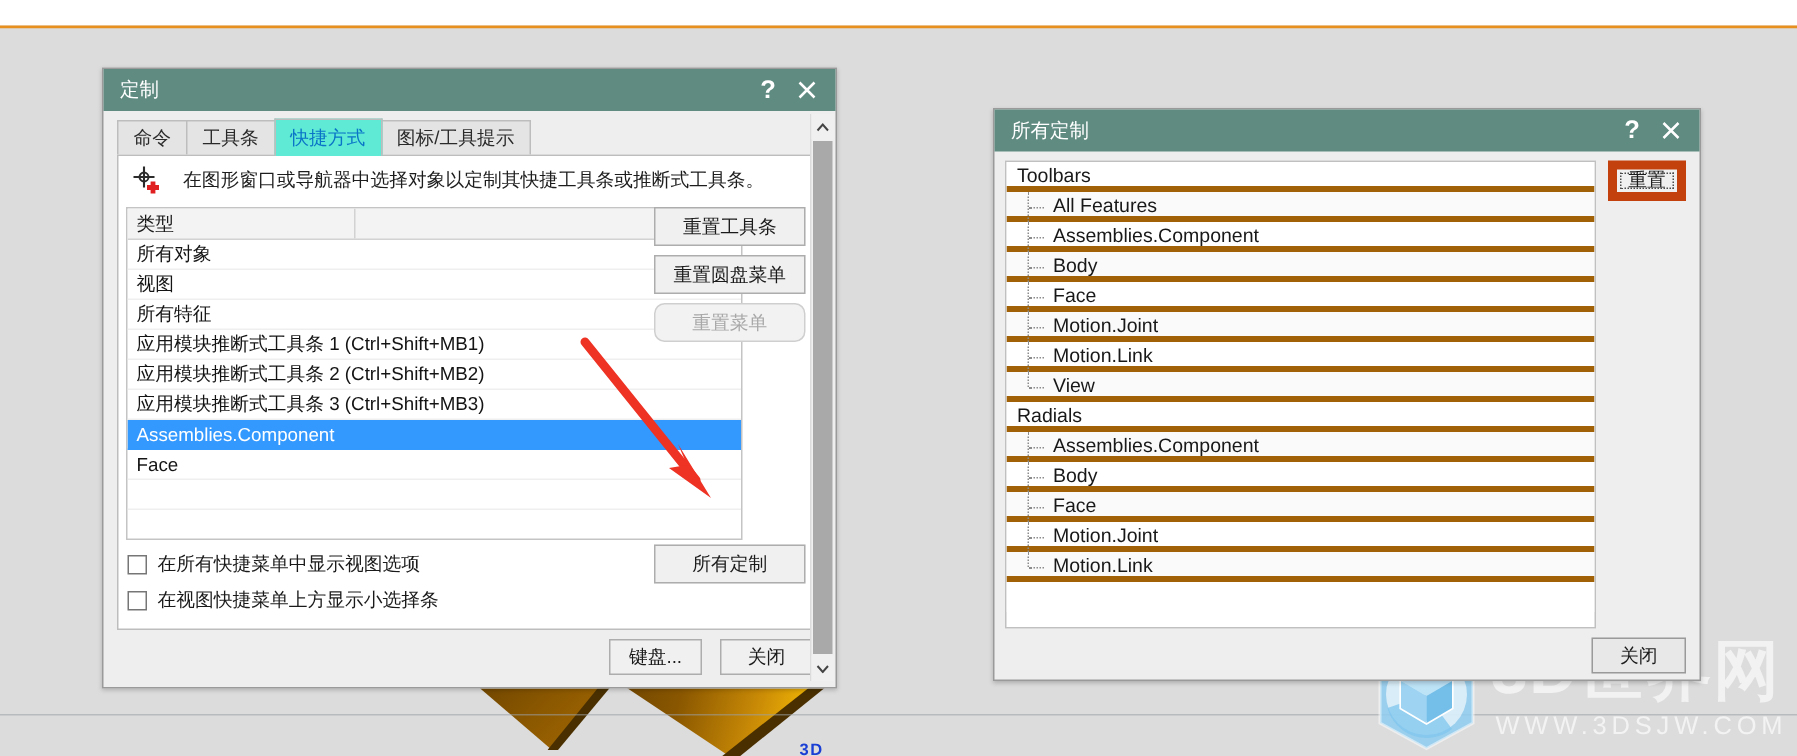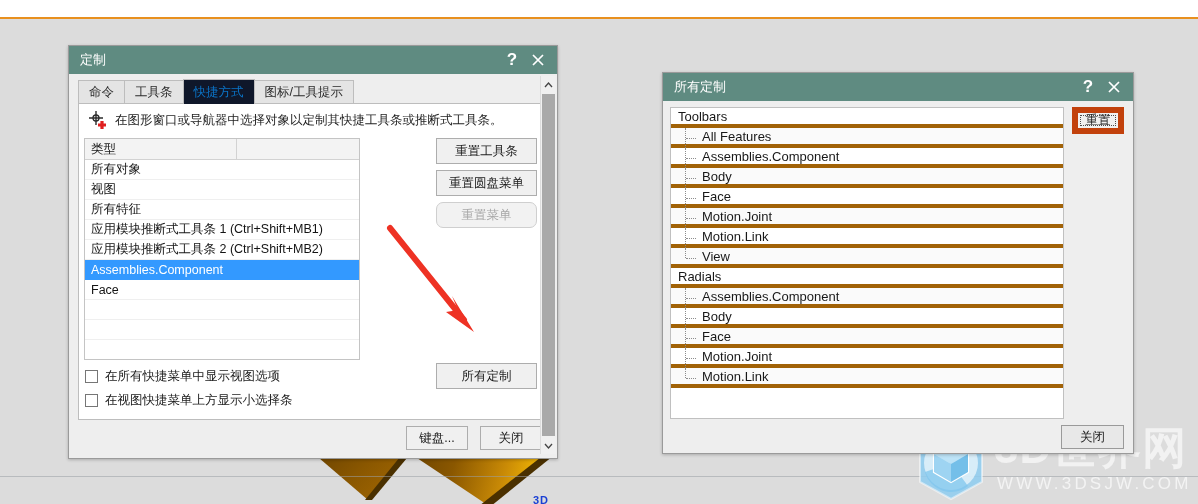--- a/index.html
+++ b/index.html
@@ -106,39 +106,39 @@
   }
   .tab {
     height: 24px; padding: 0 10px;
     display: flex; align-items: center; justify-content: center;
     font-size: 12.5px; color: #2a2a2a;
     background: #e4e4e4; border: 1px solid #bdbdbd; border-bottom: none;
     margin-right: -1px; white-space: nowrap;
     cursor: default;
   }
   .tab.active {
-    background: #0f172a; color: #0a74c8;
+    background: #5eead4; color: #0a74c8;
     height: 25px; position: relative; z-index: 3;
   }
 
   #tab-panel {
     position: absolute; left: 9px; top: 57px; width: 464px; height: 317px;
     background: #ffffff; border: 1px solid #bdbdbd;
   }
 
   #hint-row {
     position: absolute; left: 1px; top: 1px; width: 462px; height: 30px;
     display: flex; align-items: center; padding-left: 6px;
   }
   #hint-icon { width: 26px; height: 24px; position: relative; flex: none; }
-  #hint-text { font-size: 12.5px; color: #1d1d1d; white-space: nowrap; margin-left: 3px; }
+  #hint-text { font-size: 12.5px; color: #1d1d1d; white-space: nowrap; margin-left: 10px; }
 
   
   #type-list {
-    position: absolute; left: 5px; top: 34px; width: 276px; height: 222px;
+    position: absolute; left: 5px; top: 34px; width: 411px; height: 222px;
     border: 1px solid #c4c4c4; background: #ffffff; overflow: hidden;
   }
   #type-list-header {
     height: 21px; background: #f3f3f3;
     border-bottom: 1px solid #d2d2d2;
     display: flex; align-items: center;
   }
   #type-list-header .hcell {
     font-size: 12.5px; color: #1a1a1a; padding-left: 6px; height: 100%;
     display: flex; align-items: center;
@@ -329,20 +329,21 @@
     <div id="type-list">
       <div id="type-list-header">
         <div class="hcell c1">类型</div>
         <div class="hcell c2"></div>
       </div>
       <div class="type-row">所有对象</div>
       <div class="type-row">视图</div>
       <div class="type-row">所有特征</div>
       <div class="type-row">应用模块推断式工具条 1 (Ctrl+Shift+MB1)</div>
       <div class="type-row">应用模块推断式工具条 2 (Ctrl+Shift+MB2)</div>
+      <div class="type-row">应用模块推断式工具条 3 (Ctrl+Shift+MB3)</div>
       <div class="type-row selected">Assemblies.Component</div>
       <div class="type-row">Face</div>
       <div class="type-row blank"></div>
       <div class="type-row blank"></div>
 
     </div>
 
     <div class="side-btn" id="btn-reset-toolbar">重置工具条</div>
     <div class="side-btn" id="btn-reset-radial">重置圆盘菜单</div>
     <div class="side-btn disabled" id="btn-reset-menu">重置菜单</div>

